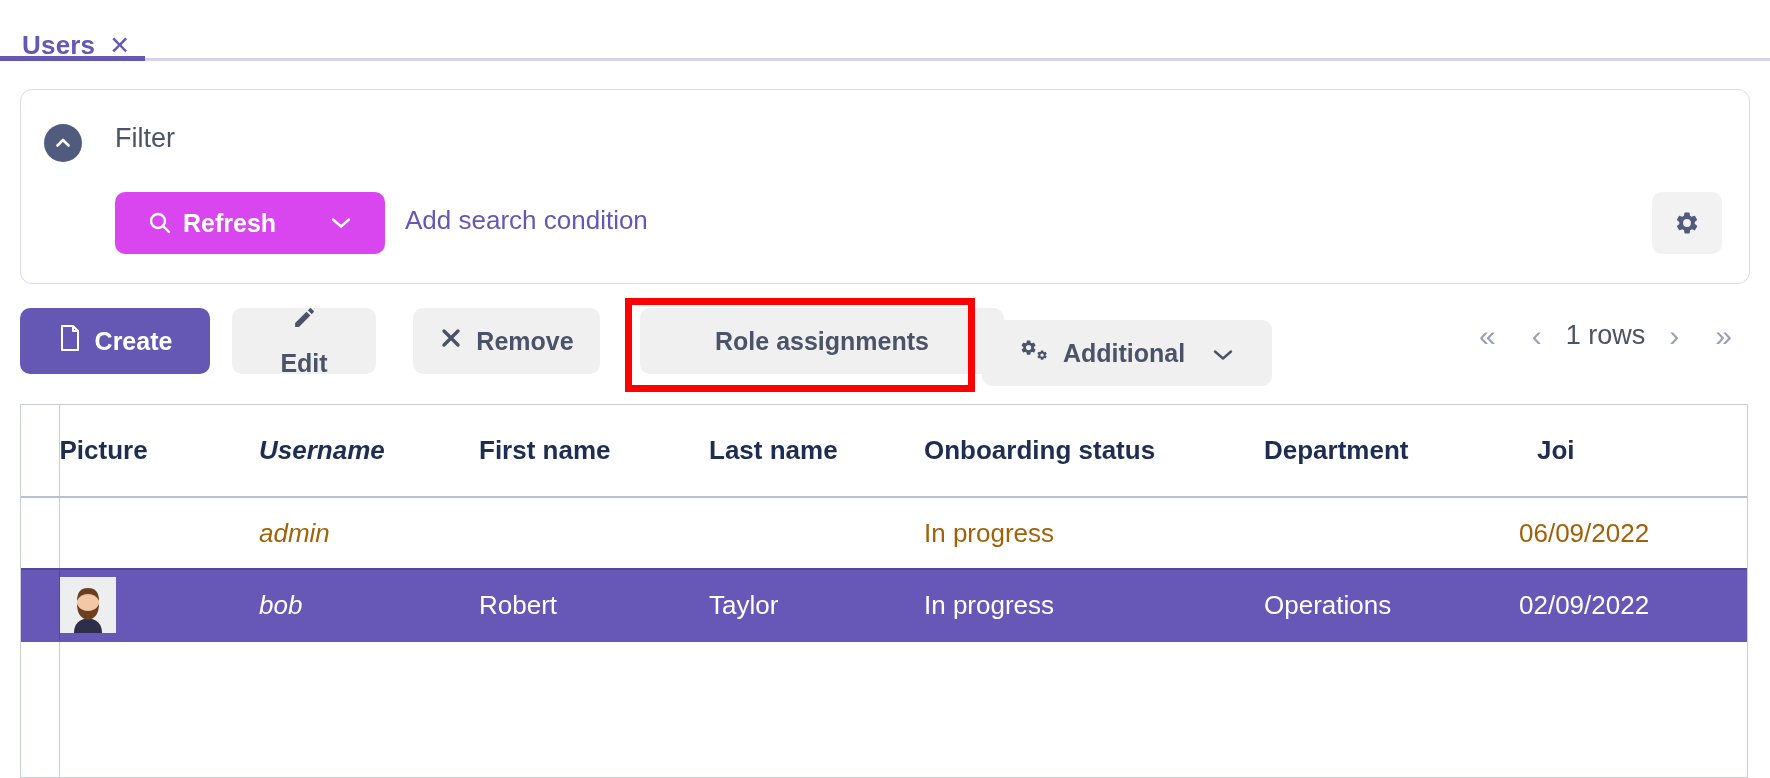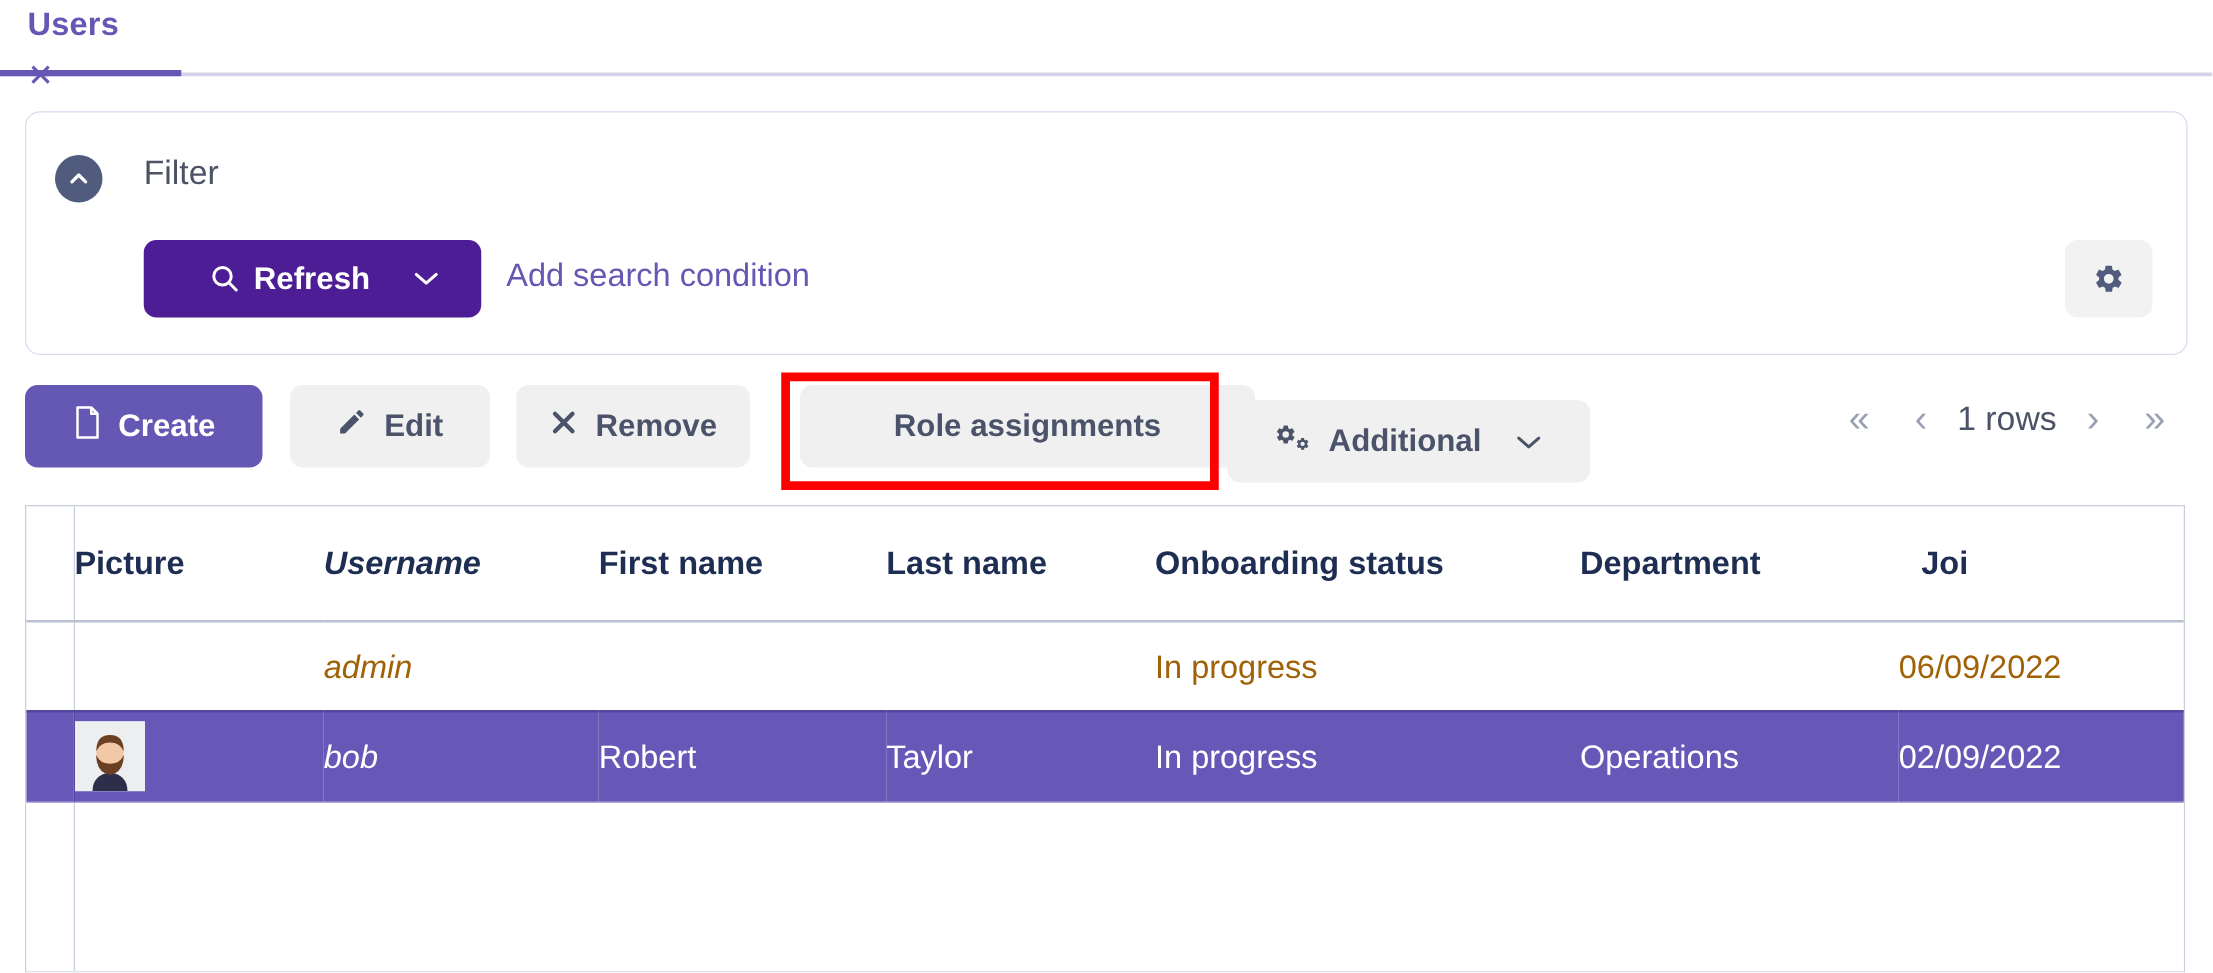--- a/index.html
+++ b/index.html
@@ -9,39 +9,39 @@
     background: #ffffff;
     font-family: "Liberation Sans", sans-serif;
     overflow: hidden;
   }
   #app { position: relative; width: 1770px; height: 778px; background:#fff; }
 
   
   .tabbar { position:absolute; left:0; top:0; width:1770px; height:63px; }
   .tabbar-line { position:absolute; left:0; top:58px; width:1770px; height:3px; background:#d7d2ec; }
   .tab-active-underline { position:absolute; left:0; top:56px; width:145px; height:5px; background:#6558b5; }
-  .tab { position:absolute; left:0; top:4px; height:58px; display:flex; align-items:flex-start; padding:0 20px 0 22px; gap:14px; cursor:pointer;flex-direction:column; }
+  .tab { position:absolute; left:0; top:16px; height:58px; display:flex; align-items:center; padding:0 20px 0 22px; gap:14px; cursor:pointer; }
   .tab-label { font-size:26px; font-weight:600; color:#6558b5; letter-spacing:.2px; }
   .tab-close { font-size:25px; color:#6558b5; line-height:1; font-weight:500; cursor:pointer; }
 
   
   .filter-card {
     position:absolute; left:20px; top:89px; width:1730px; height:195px;
     border:1.5px solid #ded9f0; border-radius:12px; background:#fff;
   }
   .collapse-btn {
     position:absolute; left:44px; top:124px; width:38px; height:38px;
     border-radius:50%; background:#515b7d; display:flex; align-items:center; justify-content:center; cursor:pointer;
   }
   .collapse-btn svg { display:block; }
   .filter-title { position:absolute; left:115px; top:123px; font-size:27px; color:#4c5366; }
 
   .refresh-btn {
     position:absolute; left:115px; top:192px; width:270px; height:62px;
-    background:#4c1d95; border-radius:10px; display:flex; align-items:center; cursor:pointer;padding-left:20px;
+    background:#d946ef; border-radius:10px; display:flex; align-items:center; cursor:pointer;
   }
   .refresh-btn .lbl { color:#fff; font-size:25px; font-weight:bold; margin-left:10px; }
   .refresh-btn .magn { margin-left:32px; display:flex; align-items:center; }
   .refresh-btn .caret { margin-left:auto; margin-right:33px; display:flex; align-items:center; }
   .add-cond {
     position:absolute; left:405px; top:205px; font-size:26px; color:#6558b5; cursor:pointer;
   }
   .gear-btn {
     position:absolute; left:1652px; top:192px; width:70px; height:62px;
     background:#f2f2f2; border-radius:10px; display:flex; align-items:center; justify-content:center; cursor:pointer;
@@ -50,21 +50,21 @@
   
   .toolbar { position:absolute; left:0; top:308px; width:1770px; height:86px; }
   .btn {
     position:absolute; top:0; height:66px; border-radius:10px;
     display:flex; align-items:center; justify-content:center; gap:13px;
     font-size:25px; font-weight:bold; cursor:pointer; white-space:nowrap;
   }
   .btn-primary { background:#6558b5; color:#fff; }
   .btn-default { background:#f0f0f0; color:#4a5369; }
   #btn-create { left:20px; width:190px; }
-  #btn-edit   { left:232px; width:160px; }
+  #btn-edit   { left:232px; width:144px;flex-direction:column; }
   #btn-remove { left:413px; width:187px; }
   #btn-role   { left:640px; width:364px; }
   #btn-additional { left:982px; width:290px;margin-top:12px; }
 
   .redbox {
     position:absolute; left:625px; top:-10px; width:350px; height:94px;
     border:7px solid #fd0000; pointer-events:none;
   }
 
   

